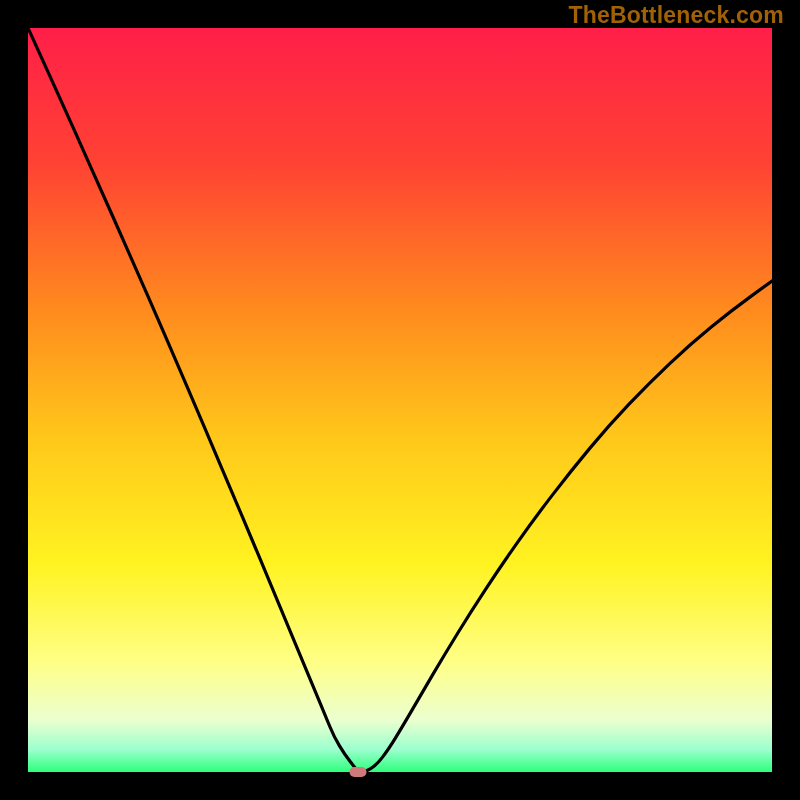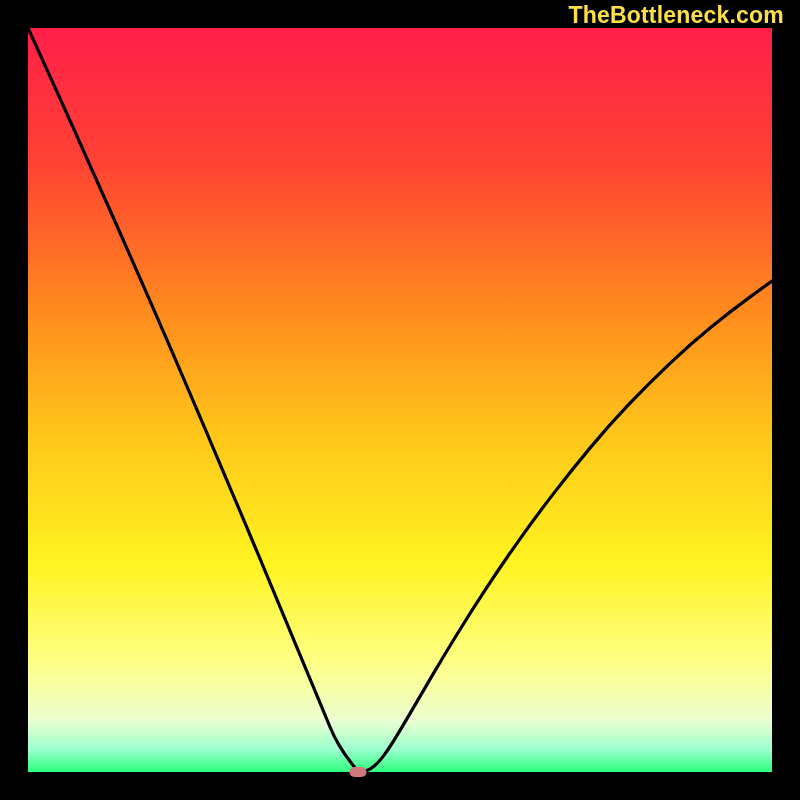--- a/index.html
+++ b/index.html
@@ -14,21 +14,21 @@
   .outer {
     width: 800px;
     height: 800px;
     background: #000;
     position: relative;
   }
   .watermark {
     position: absolute;
     top: 2px;
     right: 16px;
-    color: #fde047;
+    color: #a16207;
     font-size: 23px;
     font-weight: 600;
     letter-spacing: 0.2px;
     z-index: 20;
   }
   .plot-frame {
     position: absolute;
     left: 28px;
     top: 28px;
     width: 744px;

